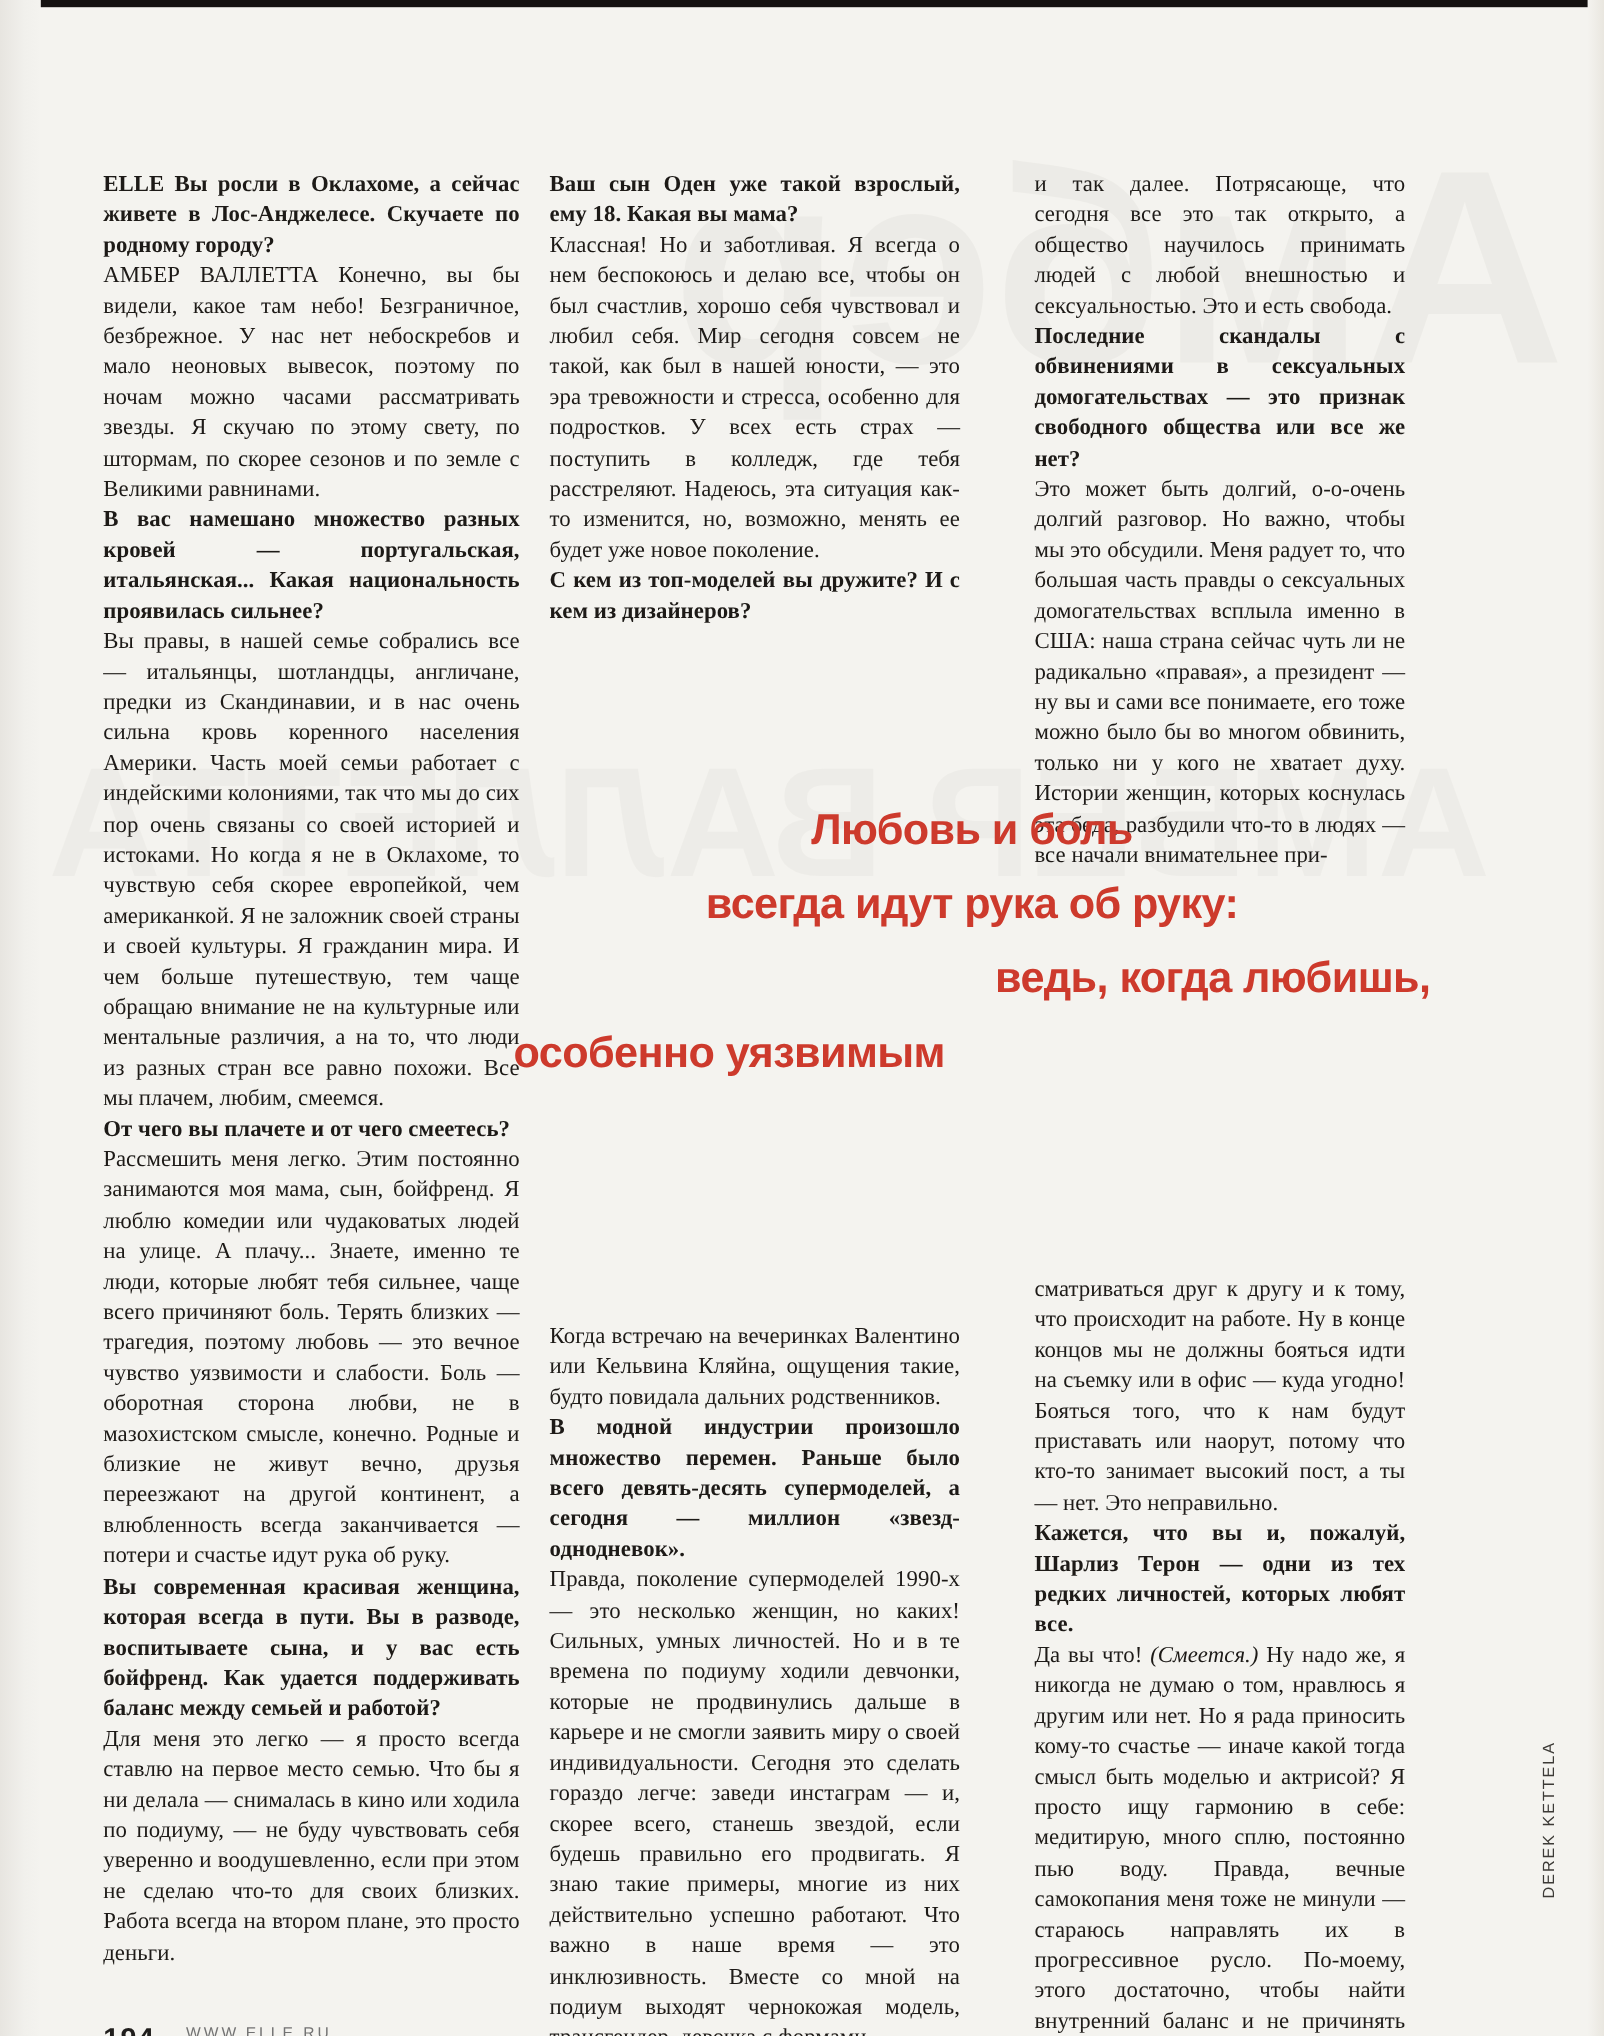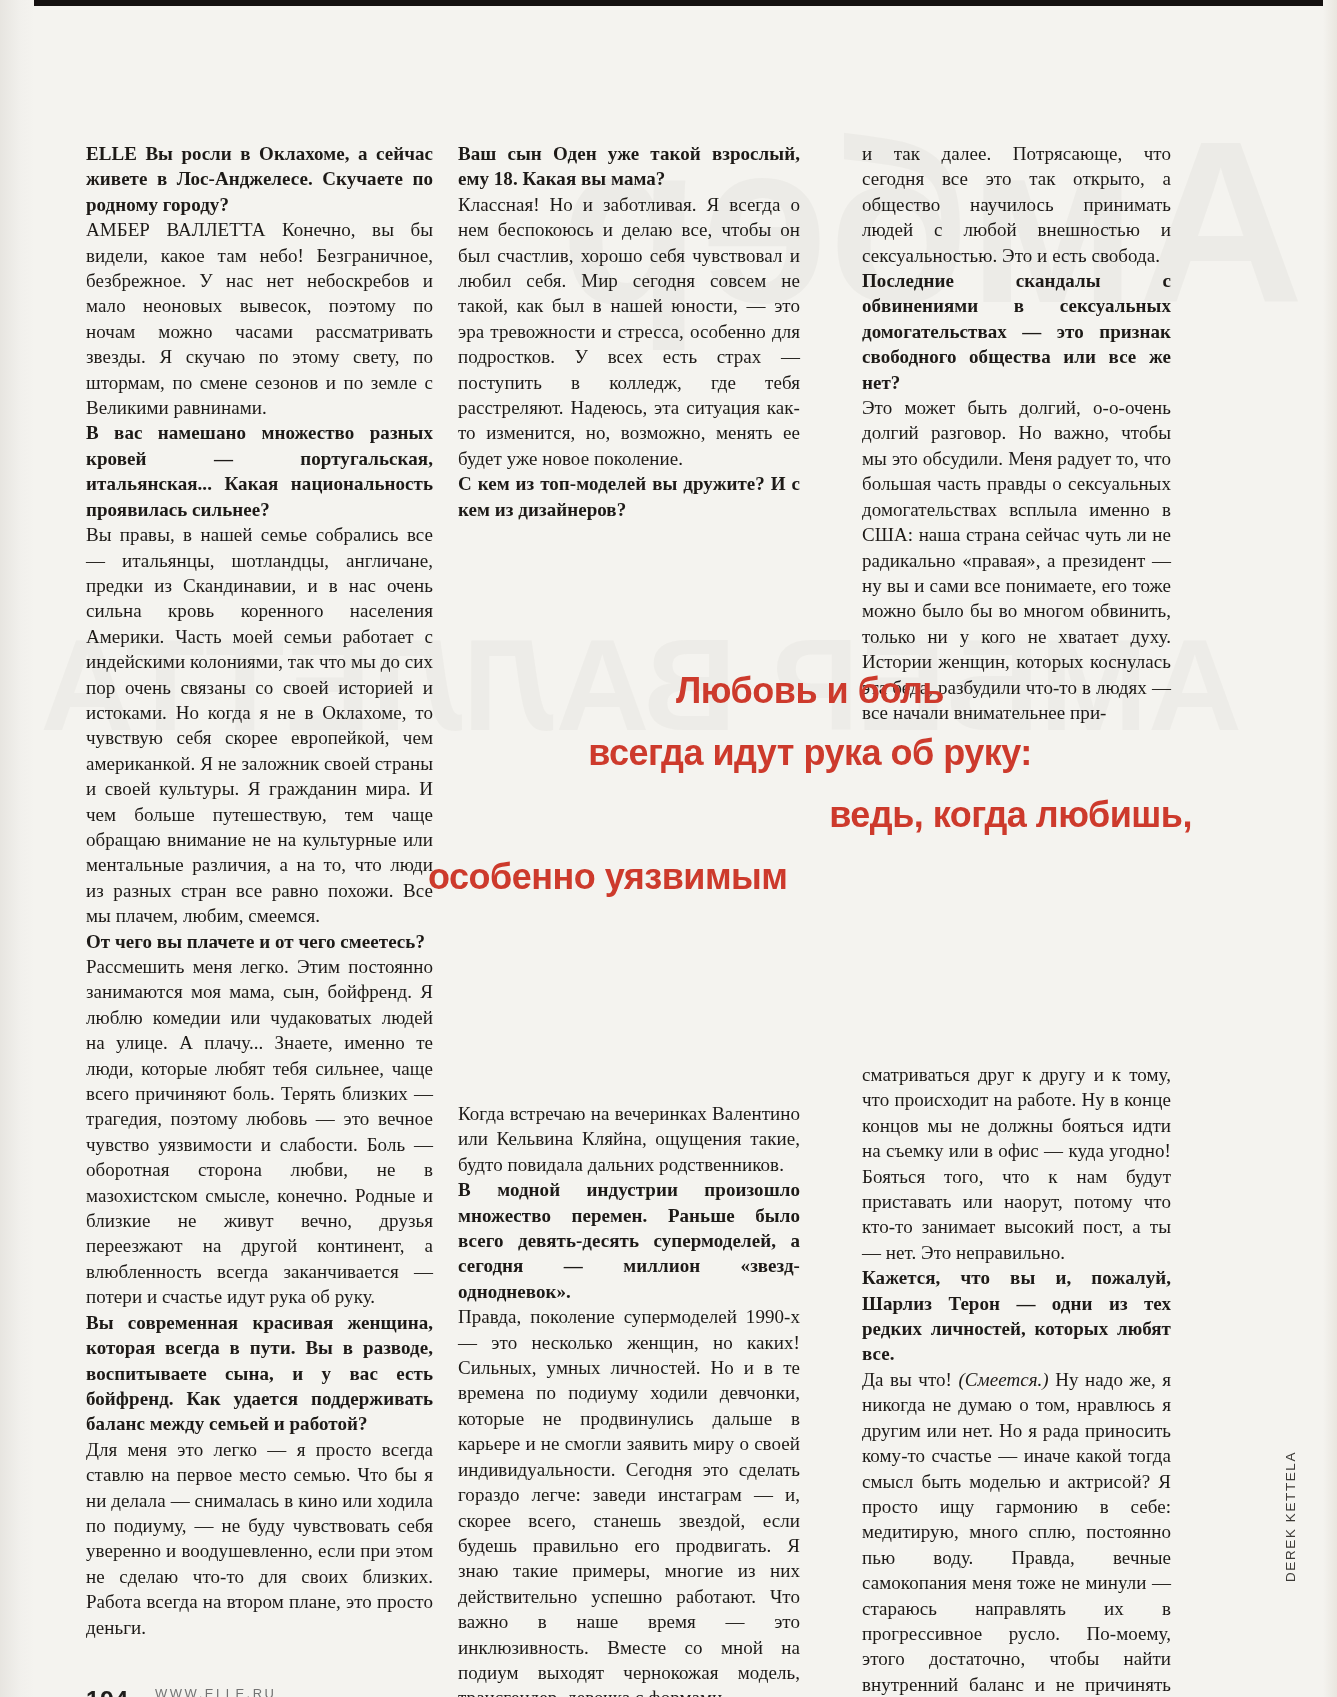--- a/index.html
+++ b/index.html
@@ -98,21 +98,21 @@
 
   <div class="scan-top"></div>
   <div class="scan-left"></div>
   <div class="scan-right"></div>
 
   <div class="ghost ghost-top">Амбер</div>
   <div class="ghost ghost-mid">АМБЕР ВАЛЛЕТТА</div>
 
   <div class="col col-left">
       <div class="blk q">ELLE Вы росли в Оклахоме, а сейчас живете в Лос-Анджелесе. Скучаете по родному городу?</div>
-      <div class="blk a">АМБЕР ВАЛЛЕТТА Конечно, вы бы видели, какое там небо! Безграничное, безбрежное. У нас нет небоскребов и мало неоновых вывесок, поэтому по ночам можно часами рассматривать звезды. Я скучаю по этому свету, по штормам, по смене сезонов и по земле с Великими равнинами.</div>
+      <div class="blk a">АМБЕР ВАЛЛЕТТА Конечно, вы бы видели, какое там небо! Безграничное, безбрежное. У нас нет небоскребов и мало неоновых вывесок, поэтому по ночам можно часами рассматривать звезды. Я скучаю по этому свету, по штормам, по скорее сезонов и по земле с Великими равнинами.</div>
       <div class="blk q">В вас намешано множество разных кровей — португальская, итальянская... Какая национальность проявилась сильнее?</div>
       <div class="blk a">Вы правы, в нашей семье собрались все — итальянцы, шотландцы, англичане, предки из Скандинавии, и в нас очень сильна кровь коренного населения Америки. Часть моей семьи работает с индейскими колониями, так что мы до сих пор очень связаны со своей историей и истоками. Но когда я не в Оклахоме, то чувствую себя скорее европейкой, чем американкой. Я не заложник своей страны и своей культуры. Я гражданин мира. И чем больше путешествую, тем чаще обращаю внимание не на культурные или ментальные различия, а на то, что люди из разных стран все равно похожи. Все мы плачем, любим, смеемся.</div>
       <div class="blk q">От чего вы плачете и от чего смеетесь?</div>
       <div class="blk a">Рассмешить меня легко. Этим постоянно занимаются моя мама, сын, бойфренд. Я люблю комедии или чудаковатых людей на улице. А плачу... Знаете, именно те люди, которые любят тебя сильнее, чаще всего причиняют боль. Терять близких — трагедия, поэтому любовь — это вечное чувство уязвимости и слабости. Боль — оборотная сторона любви, не в мазохистском смысле, конечно. Родные и близкие не живут вечно, друзья переезжают на другой континент, а влюбленность всегда заканчивается — потери и счастье идут рука об руку.</div>
       <div class="blk q">Вы современная красивая женщина, которая всегда в пути. Вы в разводе, воспитываете сына, и у вас есть бойфренд. Как удается поддерживать баланс между семьей и работой?</div>
       <div class="blk a">Для меня это легко — я просто всегда ставлю на первое место семью. Что бы я ни делала — снималась в кино или ходила по подиуму, — не буду чувствовать себя уверенно и воодушевленно, если при этом не сделаю что-то для своих близких. Работа всегда на втором плане, это просто деньги.</div>
     </div>
 
   <div class="col col-mid-top">
       <div class="blk q">Ваш сын Оден уже такой взрослый, ему 18. Какая вы мама?</div>

